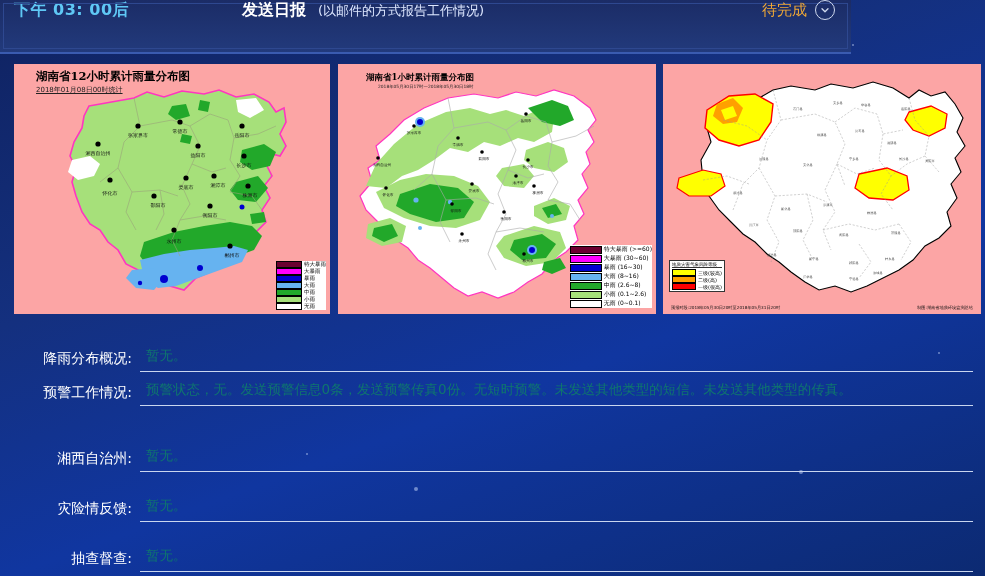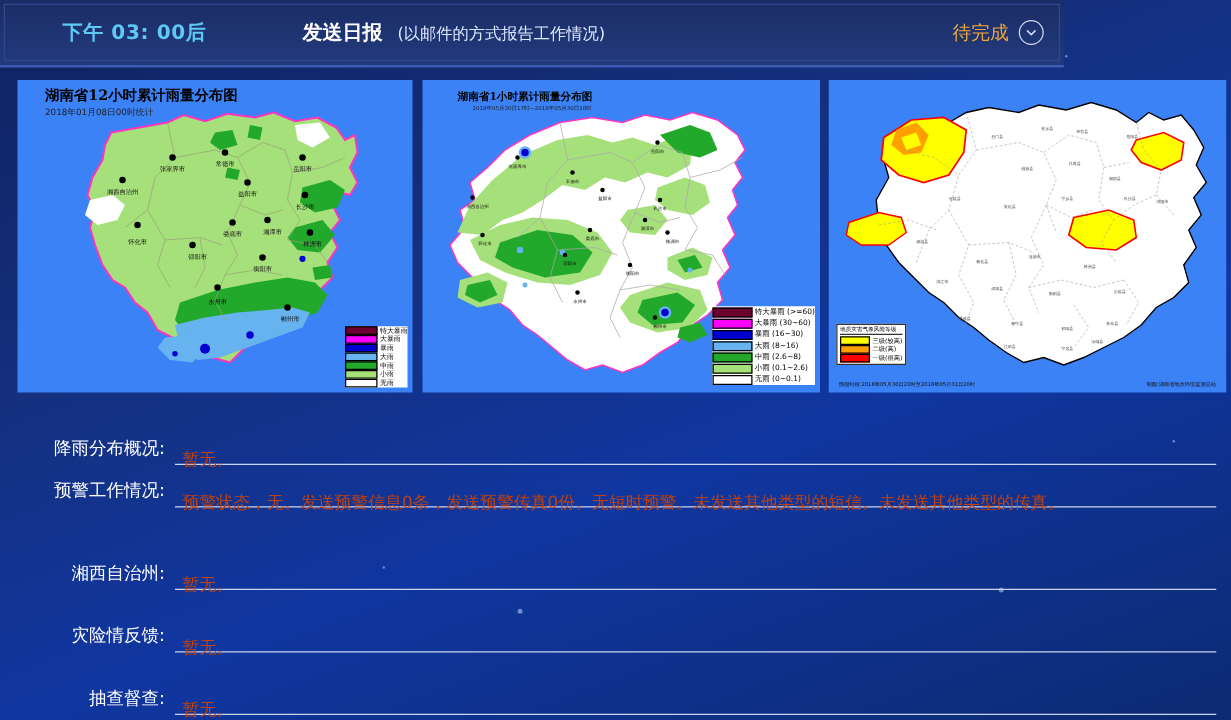--- a/index.html
+++ b/index.html
@@ -13,21 +13,21 @@
     position: relative;
   }
   
   .spark { position:absolute; background:#cfe0ff; border-radius:50%; opacity:.5; }
 
   
   #header {
     position: absolute; top: 0; left: 0; width: 851px; height: 54px;
     background: linear-gradient(180deg, #1b2c66 0%, #223a7c 100%);
     border-bottom: 2px solid #3a5bb0;
-    display: flex; align-items: center; padding-left: 36px;
+    display: flex; 
   }
   #header::before {
     content:""; position:absolute; left:3px; right:3px; top:3px; bottom:3px;
     border:1px solid #2e4890; pointer-events:none;
   }
   .hdr-time {
     color:#5fc8f5; font-size:16px; font-weight:bold; letter-spacing:.5px;
     margin-left:14px; white-space:nowrap;
   }
   .hdr-center {
@@ -41,33 +41,33 @@
   .hdr-status { color:#f0a836; font-size:15px; }
   .chev-circle {
     width:20px; height:20px; border:1.4px solid #cfd9ee; border-radius:50%;
     display:flex; align-items:center; justify-content:center;
   }
   .chev-circle svg { display:block; }
 
   
   #maps { position:absolute; top:64px; left:0; width:985px; height:250px; }
   .map-panel {
-    position:absolute; top:0; height:250px; background:#3b82f6; overflow:hidden;
+    position:absolute; top:0; height:250px; background:#fca5a5; overflow:hidden;
   }
   #map1 { left:14px;  width:316px; }
   #map2 { left:338px; width:318px; }
   #map3 { left:663px; width:318px; }
 
   .map-title {
     position:absolute; font-weight:bold; color:#000; white-space:nowrap;
   }
   .map-subtitle { position:absolute; color:#222; white-space:nowrap; }
 
   .m1-title { left:22px; top:5px; font-size:11.5px; font-family:"DejaVu Serif","Liberation Serif",serif; }
-  .m1-sub   { left:22px; top:21px; font-size:7px; }
+  .m1-sub   { left:22px; top:21px; font-size:7px;text-decoration:underline; }
   .m2-title { left:28px; top:8px; font-size:8.5px; font-family:"DejaVu Serif","Liberation Serif",serif; }
   .m2-sub   { left:40px; top:20px; font-size:4.4px; }
   .m3-title { left:50%; transform:translateX(-50%); top:7px; font-size:10px;
               font-family:"DejaVu Serif","Liberation Serif",serif; }
   .m3-foot  { position:absolute; left:8px; bottom:4px; font-size:4.2px; color:#111; white-space:nowrap;}
   .m3-foot2 { position:absolute; right:8px; bottom:4px; font-size:4.2px; color:#111; white-space:nowrap;}
 
   .map-svg { position:absolute; inset:0; width:100%; height:100%; }
 
   
@@ -98,23 +98,22 @@
   .field { position:absolute; left:0; width:985px; height:34px; display:flex; align-items:center; }
   .field-label {
     width:140px; text-align:right; color:#ffffff; font-size:14px;
     padding-right:8px; white-space:nowrap;
   }
   .field-value-wrap {
     position:relative; flex:1; margin-right:12px; height:26px;
     border-bottom:1px solid #c9d6ef;
   }
   .field-value {
-    color:#c2410c; font-size:13.5px; position:absolute; left:6px; top:1px;
+    color:#0f766e; font-size:13.5px; position:absolute; left:6px; top:1px;
     white-space:nowrap;
-    margin-top:12px;
   }
   #f1 { top:22px; }
   #f2 { top:56px; }
   #f3 { top:122px; }
   #f4 { top:172px; }
   #f5 { top:222px; }
 </style>
 </head>
 <body>
 

